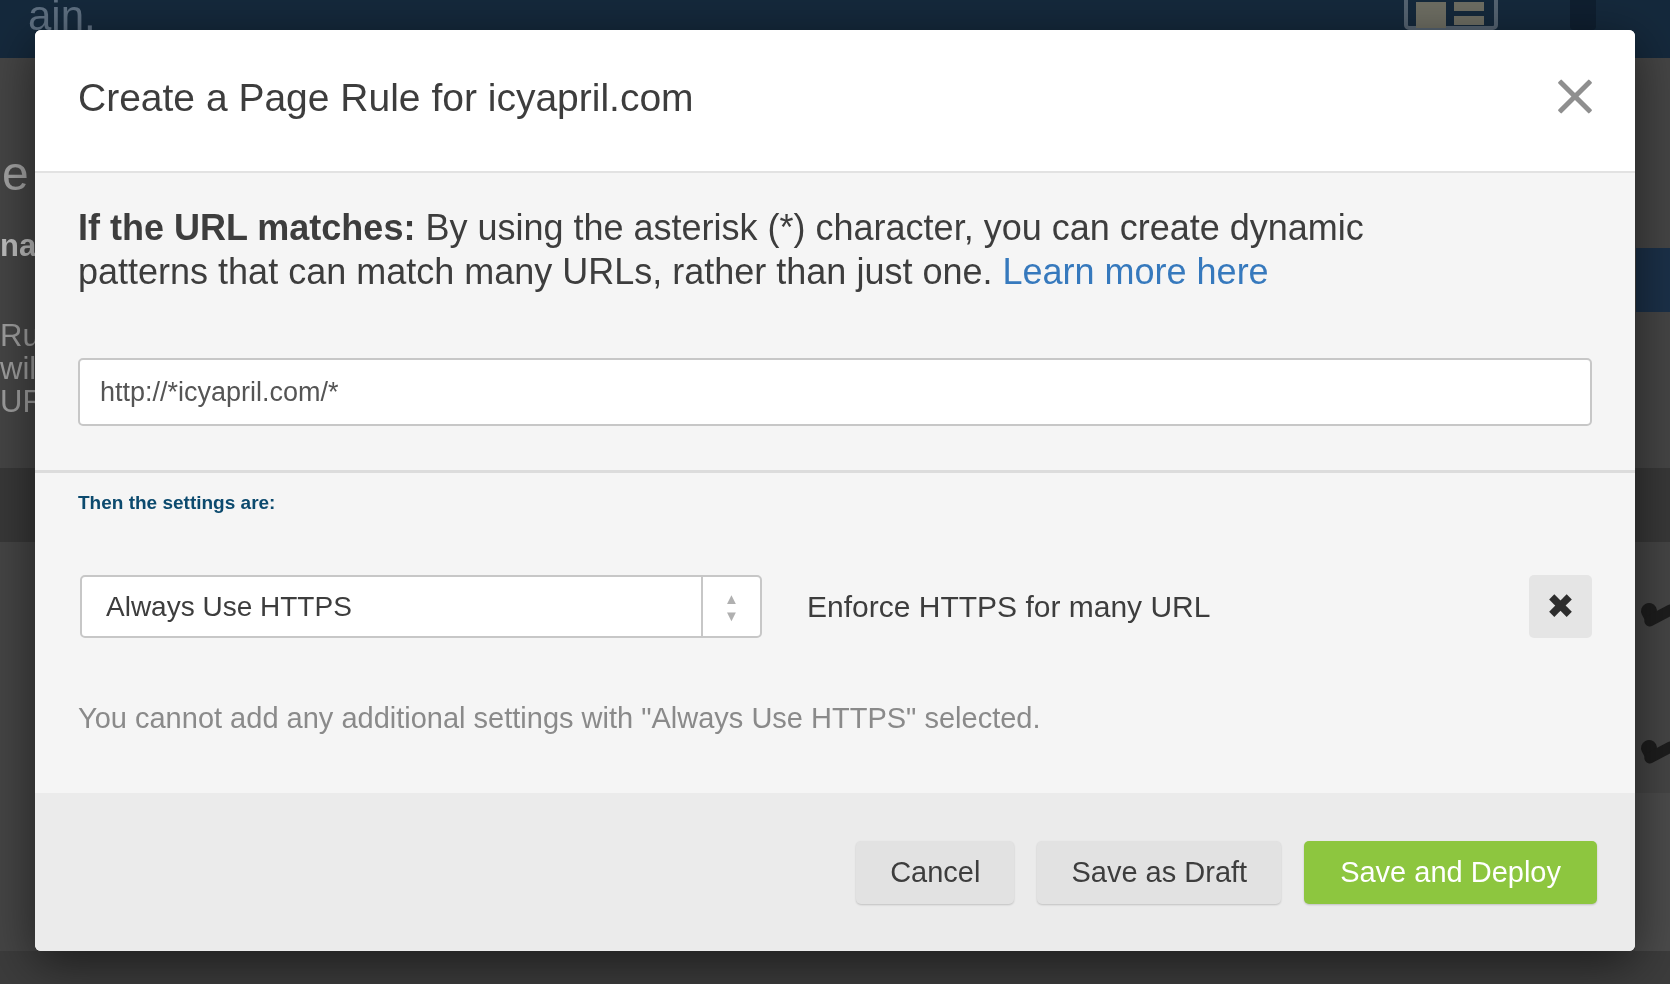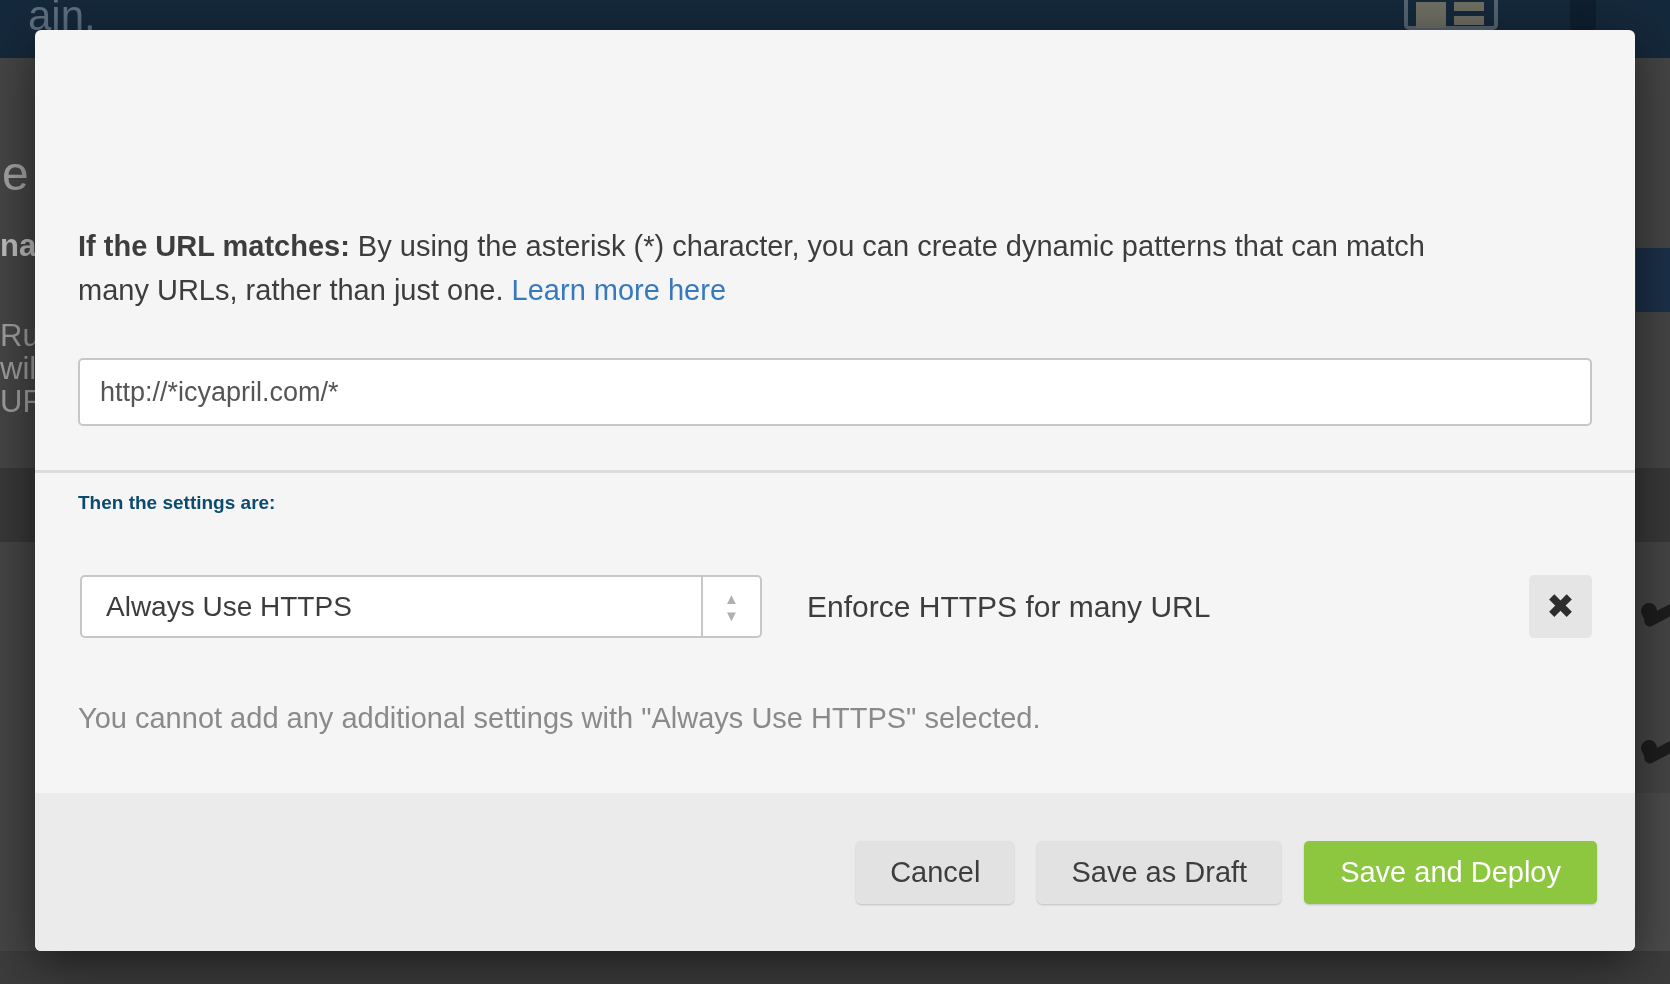--- a/index.html
+++ b/index.html
@@ -41,22 +41,22 @@
            background:#f5f5f5; border-radius:6px; box-shadow:0 12px 50px rgba(0,0,0,0.55);
            overflow:hidden; }
   .modal-header { position:absolute; left:0; top:0; width:1600px; height:143px;
                   background:#ffffff; border-bottom:2px solid #e2e2e2; }
   .modal-title { position:absolute; left:43px; top:46px; font-size:39px; color:#3d3d3d; font-weight:400; }
   .close-btn { position:absolute; right:34px; top:40px; width:52px; height:52px; cursor:pointer; background:none; border:none; }
   .close-btn .x1, .close-btn .x2 { position:absolute; left:4px; top:24px; width:44px; height:5px;
                                    background:#8f8f8f; border-radius:1px; }
   .close-btn .x1 { transform:rotate(45deg); } .close-btn .x2 { transform:rotate(-45deg); }
 
-  .help-para { position:absolute; left:43px; top:194px; width:1400px;
-               font-size:29px; line-height:44px; color:#3d3d3d; }
+  .help-para { position:absolute; left:43px; top:176px; width:1400px;
+               font-size:36px; line-height:44px; color:#3d3d3d; }
   .help-para strong { font-weight:700; color:#3d3d3d; }
   .help-para a { color:var(--link-blue,#3679bd); text-decoration:none; cursor:pointer; }
 
   .url-input { position:absolute; left:43px; top:328px; width:1514px; height:68px;
                background:#fff; border:2px solid #c7c7c7; border-radius:5px;
                font-family:"Liberation Sans", sans-serif;
                font-size:27px; color:#555; padding:0 20px; outline:none; }
 
   .divider2 { position:absolute; left:0; top:440px; width:1600px; height:3px; background:#dcdcdc; }
 
@@ -118,20 +118,27 @@
       </div>
     <div class="wrench w2">
         <span class="head"></span>
         <span class="bar"></span>
       </div>
     <div class="bg-bottom"></div>
   </div>
 
   <div class="modal">
 
+    <div class="modal-header">
+      <h1 class="modal-title">Create a Page Rule for icyapril.com</h1>
+      <button class="close-btn">
+        <span class="x1"></span>
+          <span class="x2"></span>
+      </button>
+    </div>
 
     <p class="help-para">
       <strong>If the URL matches:</strong>
       <span>By using the asterisk (*) character, you can create dynamic patterns that can match many URLs, rather than just one.</span>
       <a>Learn more here</a>
     </p>
 
     <input class="url-input" type="text" value="http://*icyapril.com/*" style="">
 
     <div class="divider2"></div>

